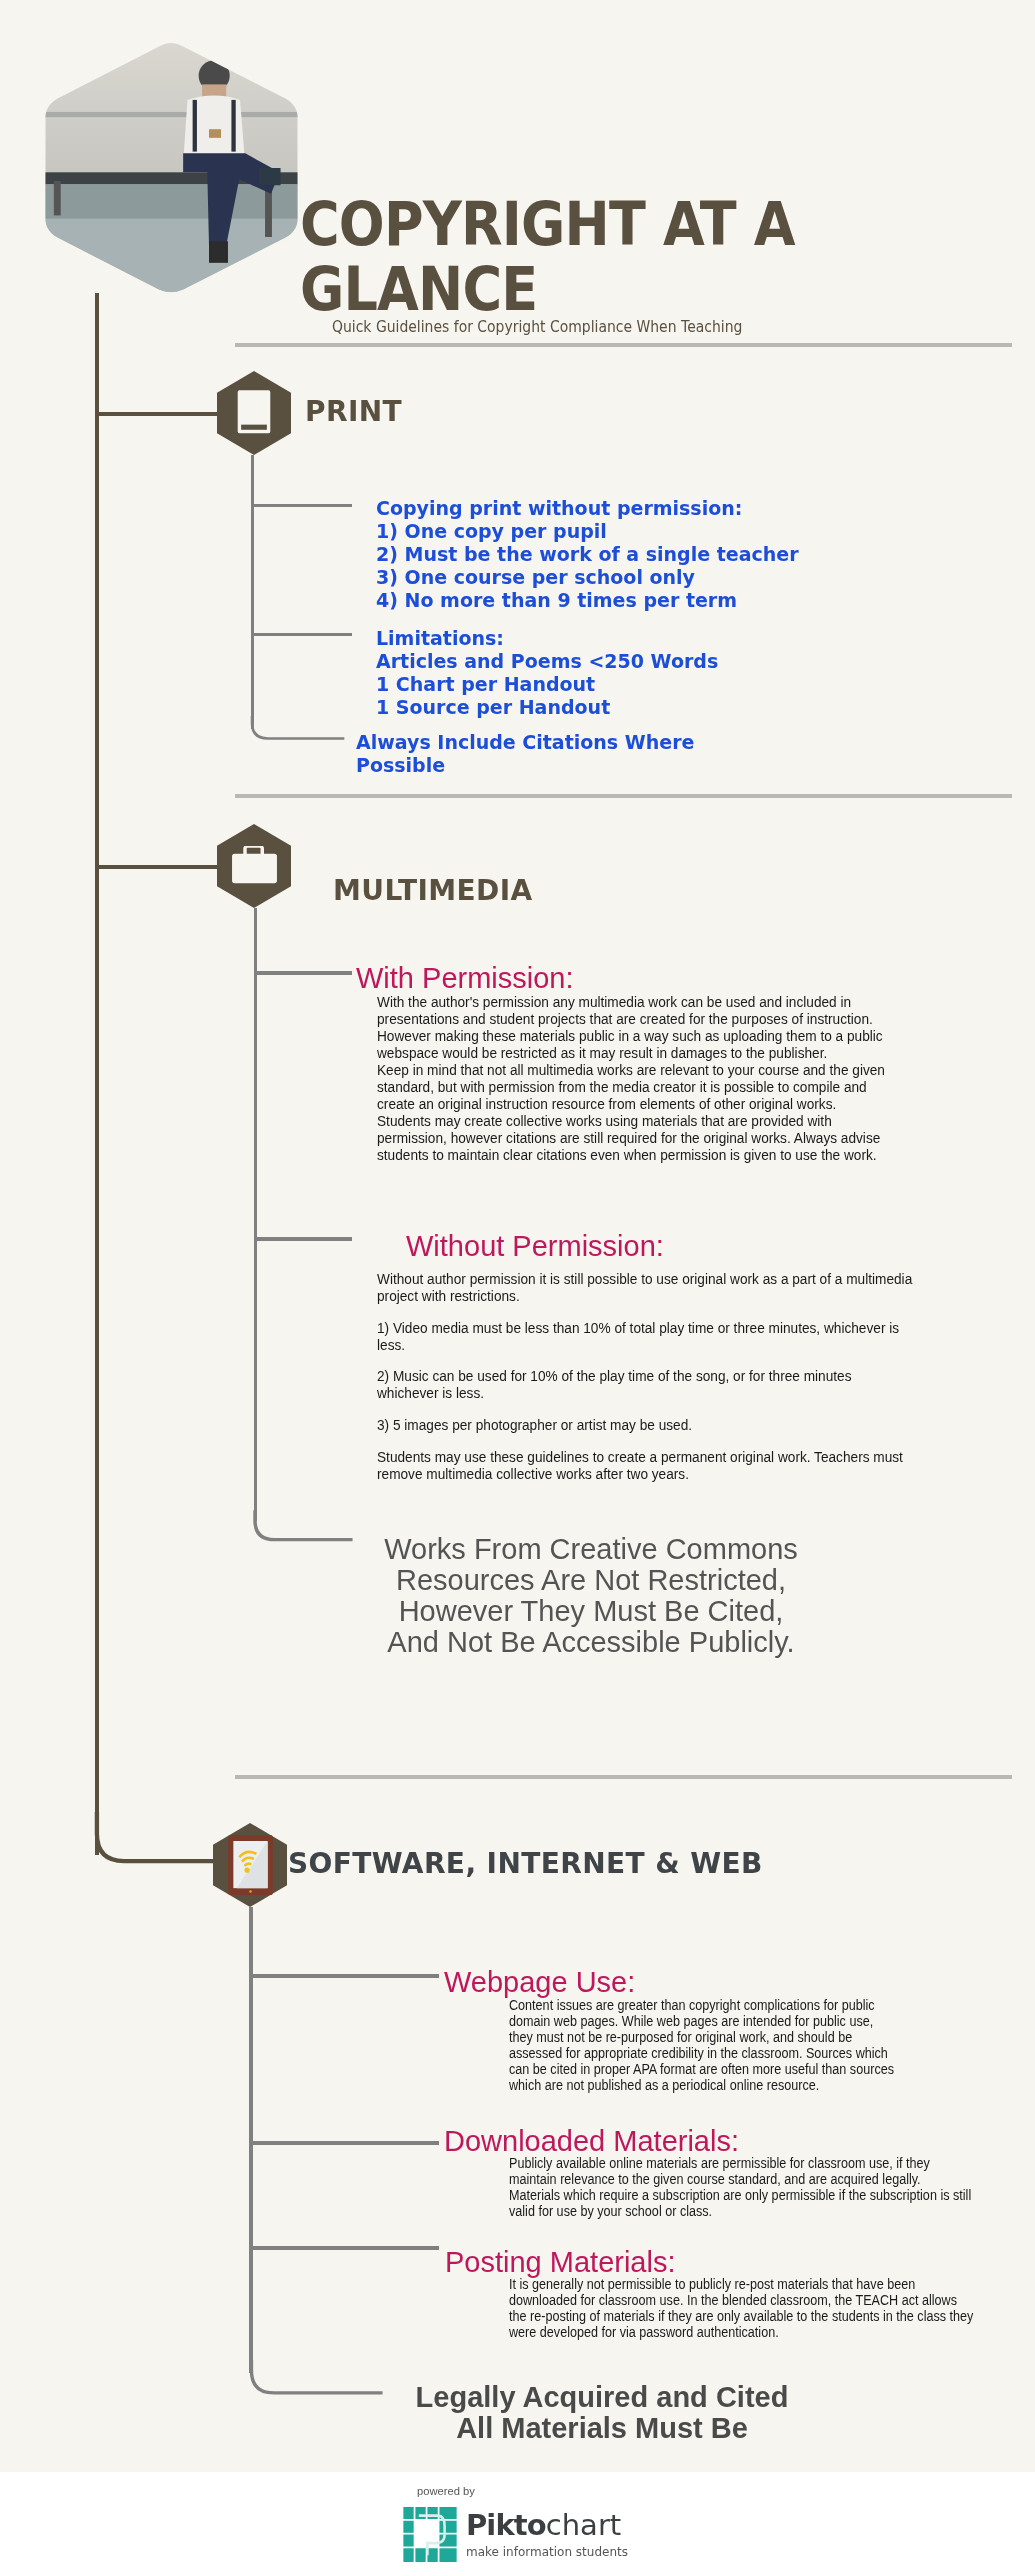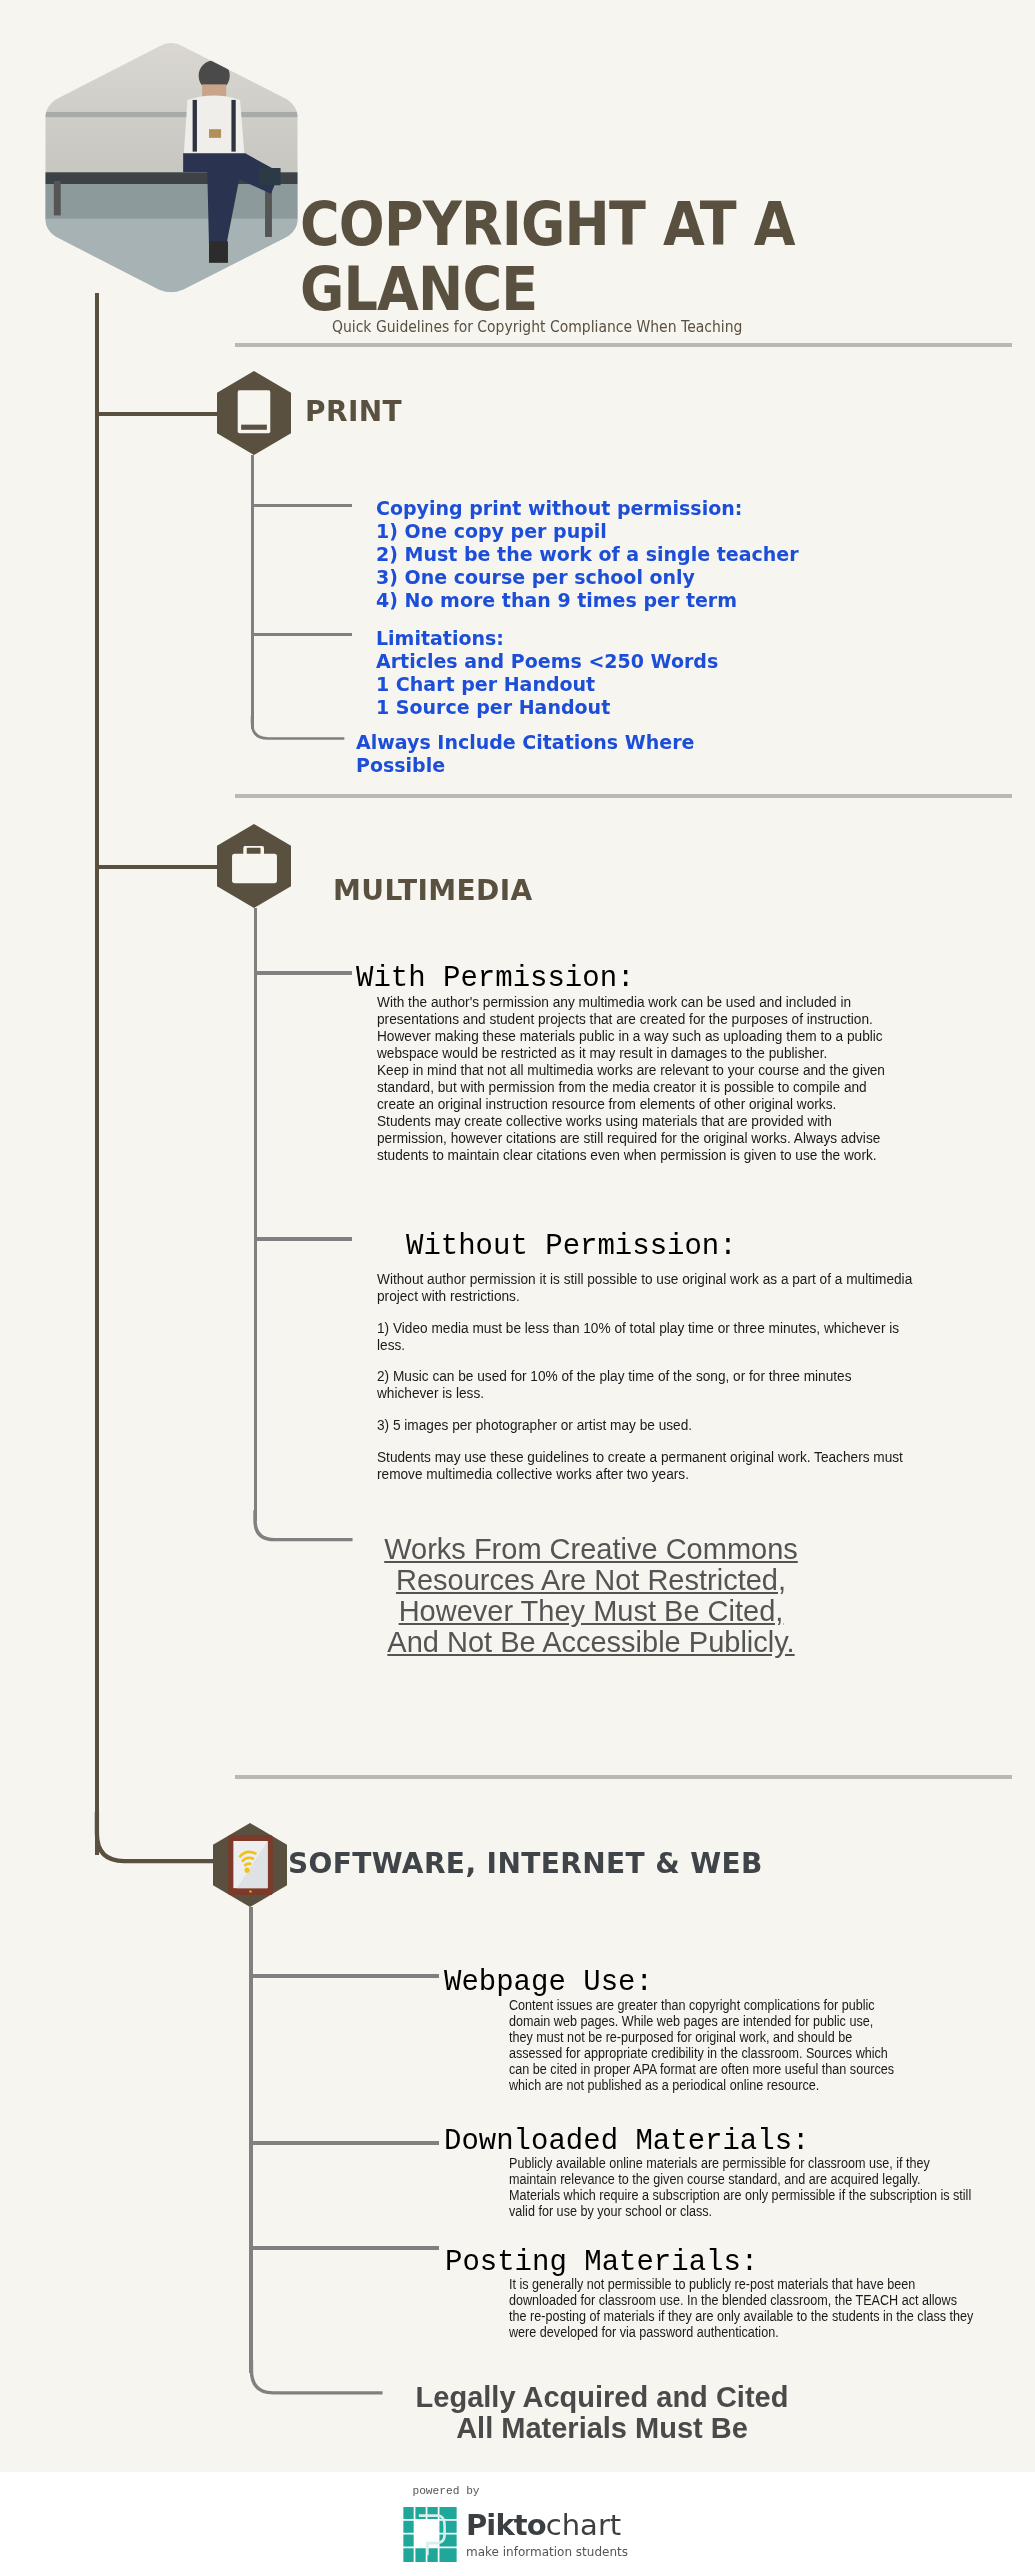--- a/index.html
+++ b/index.html
@@ -6,25 +6,25 @@
   body{width:1036px;height:2576px;position:relative;background:#ffffff;font-family:"Liberation Sans",sans-serif;overflow:hidden;}
   .canvas{position:absolute;left:0;top:0;width:1036px;height:2472px;background:#f6f5ef;}
   .abs{position:absolute;}
   .main-line{background:#5a5040;}
   .sub-line{background:#808080;}
   .sep{position:absolute;height:3.5px;background:#b9b8b3;}
   .hexwrap{position:absolute;width:74px;height:84px;}
   .hex{width:100%;height:100%;background:#5a5040;clip-path:polygon(50% 0,100% 26%,100% 74%,50% 100%,0 74%,0 26%);border-radius:8.6px;}
   .sec-title{position:absolute;font-family:"DejaVu Sans",sans-serif;font-weight:bold;color:#5a5040;font-size:28px;letter-spacing:0.4px;}
   .print-text{position:absolute;font-family:"DejaVu Sans",sans-serif;font-size:19px;line-height:23px;color:#1d4ed8;font-weight:600;}
-  .h2{position:absolute;font-family:Liberation Mono, monospace;font-size:29px;color:#000000;line-height:33px;white-space:nowrap;}
+  .h2{position:absolute;font-family:Liberation Sans, sans-serif;font-size:29px;color:#be185d;line-height:33px;white-space:nowrap;}
   .body-text{position:absolute;font-family:"Liberation Sans",sans-serif;font-size:14.7px;line-height:17px;color:#1a1a1a;transform:scaleX(0.93);transform-origin:left top;}
   .body-text p{margin:0;}
   .small-text{position:absolute;font-family:"Liberation Sans",sans-serif;font-size:14px;line-height:16px;color:#1a1a1a;transform:scaleX(0.9);transform-origin:left top;}
-  .cc-text{position:absolute;font-family:"Liberation Sans",sans-serif;font-size:29px;line-height:31px;color:#545454;text-align:center;text-decoration:underline;}
+  .cc-text{position:absolute;font-family:"Liberation Sans",sans-serif;font-size:29px;line-height:31px;color:#545454;text-align:center;}
   .final-text{position:absolute;font-family:"Liberation Sans",sans-serif;font-weight:bold;font-size:29px;line-height:31px;color:#4a4a4a;text-align:center;}
 </style>
 </head>
 <body>
 
 <div class="canvas"></div>
 
 <div class="abs" style="left:45px;top:43px;width:253px;height:250px;">
   <svg width="253" height="250" viewBox="0 0 293 290">
     <defs>
@@ -174,21 +174,21 @@
 <div class="small-text" style="left:509px;top:2155px;width:518px;">Publicly available online materials are permissible for classroom use, if they maintain relevance to the given course standard, and are acquired legally. Materials which require a subscription are only permissible if the subscription is still valid for use by your school or class.</div>
 
 <div class="h2" style="left:445px;top:2246px;">Posting Materials:</div>
 <div class="small-text" style="left:509px;top:2276px;width:518px;">It is generally not permissible to publicly re-post materials that have been downloaded for classroom use. In the blended classroom, the TEACH act allows the re-posting of materials if they are only available to the students in the class they were developed for via password authentication.</div>
 
 <div class="final-text" style="left:371px;top:2382px;width:462px;">
   <div>Legally Acquired and Cited</div>
   <div>All Materials Must Be</div>
 </div>
 
-<div class="abs" style="left:0;width:892px;top:2485px;text-align:center;font-family:Liberation Mono, monospace;font-size:11.2px;color:#555;">powered by</div>
+<div class="abs" style="left:0;width:892px;top:2485px;text-align:center;font-family:Liberation Sans, sans-serif;font-size:11.2px;color:#555;">powered by</div>
 <div class="abs" style="left:403px;top:2507px;width:242px;height:55px;">
   <svg class="abs" style="left:0;top:0;" width="54" height="55" viewBox="0 0 62 64">
     <g fill="#1fa89a">
       <rect x="0" y="0" width="12" height="14"></rect>
         <rect x="14" y="0" width="12" height="14"></rect>
         <rect x="28" y="0" width="12" height="14"></rect>
         <rect x="42" y="0" width="20" height="14"></rect>
       <rect x="0" y="16" width="12" height="14"></rect>
         <rect x="42" y="16" width="20" height="14"></rect>
       <rect x="0" y="32" width="12" height="14"></rect>

